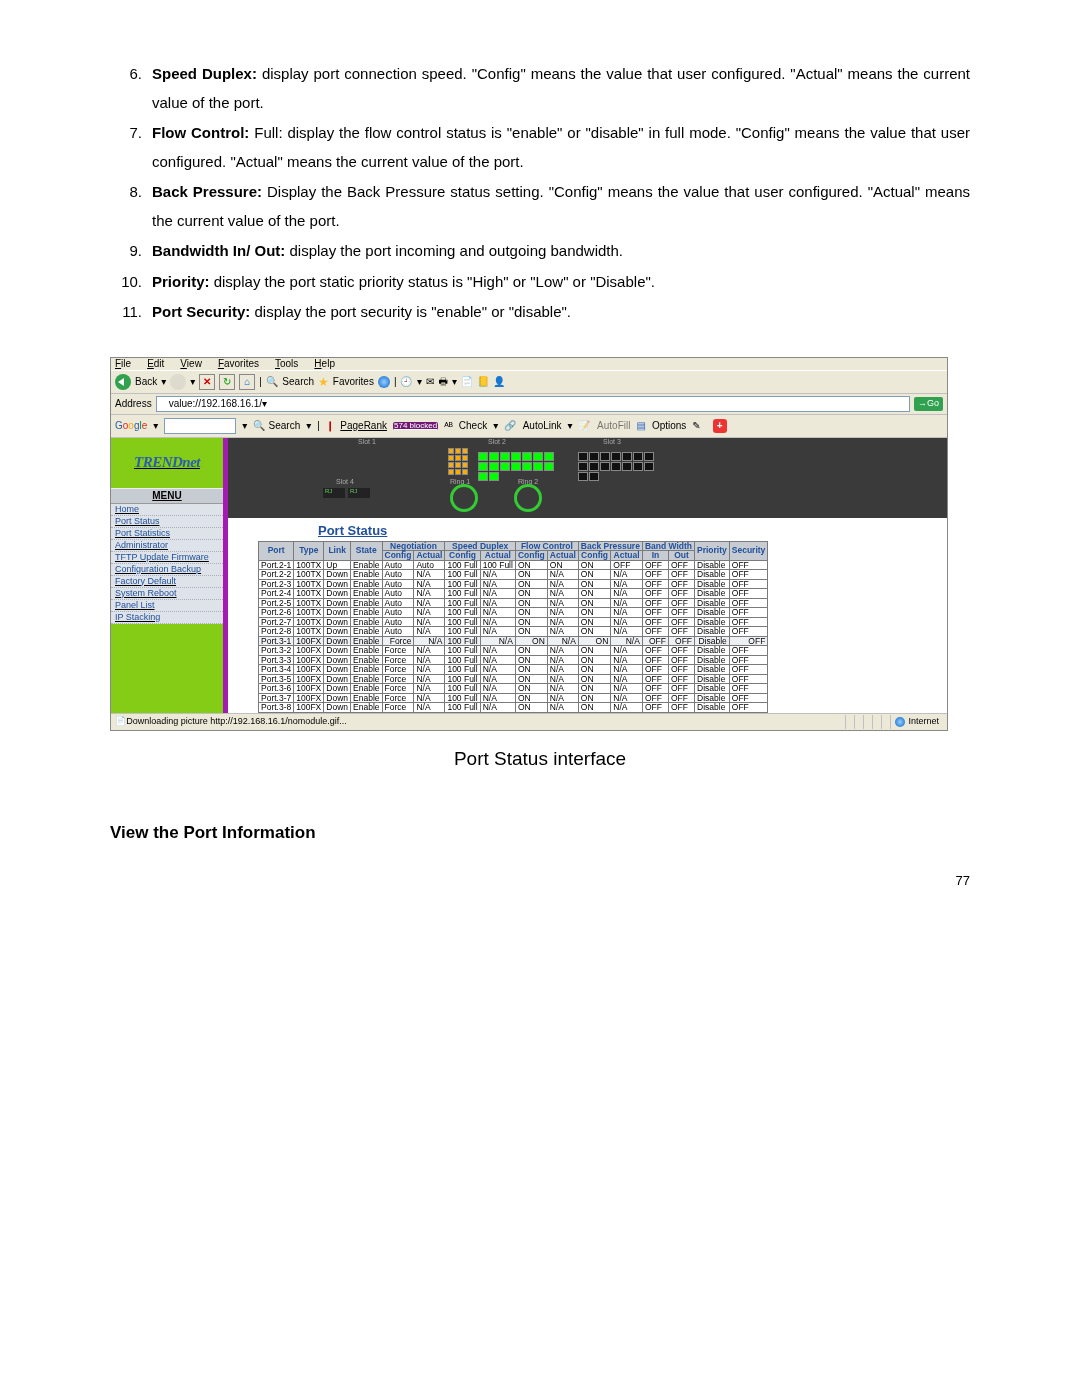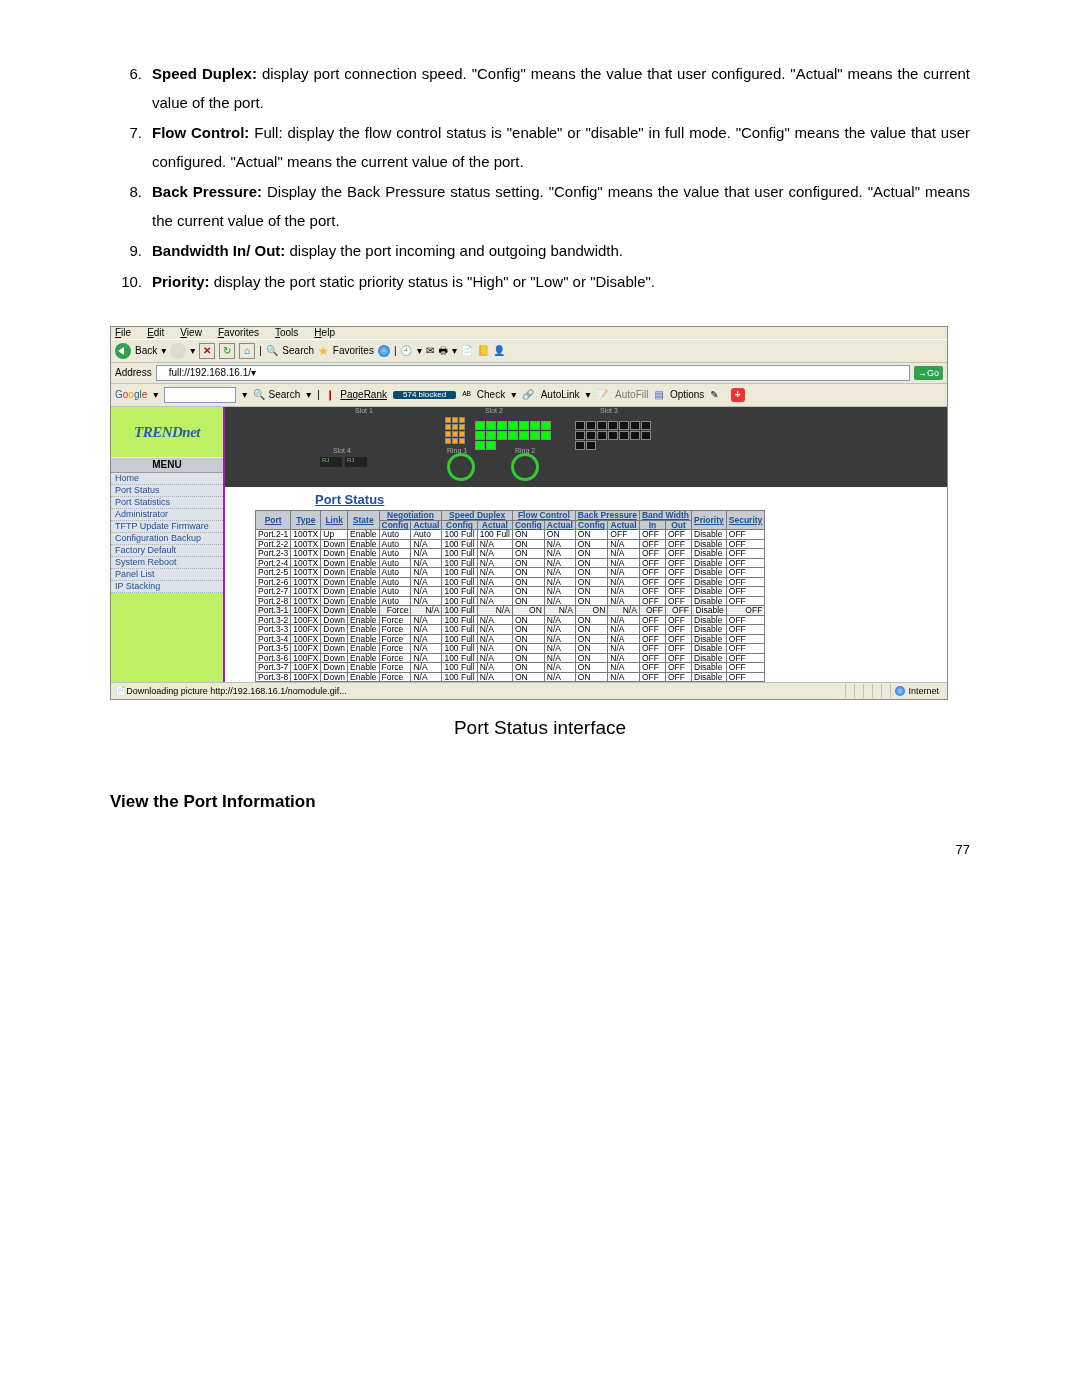--- a/index.html
+++ b/index.html
@@ -52,43 +52,43 @@
   .sq.h { color:#06c; }
   .star{ color:#fdbb2d; font-size:12px;}
   .gball{ width:12px;height:12px;border-radius:50%;background:radial-gradient(#9cf,#06c);}
   .addr { background:#ece9d8; padding:2px 4px; display:flex; align-items:center; gap:4px; border-bottom:1px solid #c0c0c0; height:16px; font-size:10px;}
   .addrbox { flex:1; background:#fff; border:1px solid #7f9db9; height:14px; display:flex; align-items:center; padding:0 2px; }
   .go { background:#2fa14f; color:#fff; padding:0 4px; height:14px; display:flex; align-items:center; border-radius:2px; font-size:9px;}
   .gtoolbar { background:#ece9d8; padding:2px 4px; display:flex; align-items:center; gap:6px; border-bottom:1px solid #c0c0c0; height:18px; font-size:10px;}
   .gbox { background:#fff; border:1px solid #7f9db9; height:14px; width:70px;}
   .glogo { font-weight:normal; }
   .glogo .b{color:#2a5db0;} .glogo .r{color:#d62d20;} .glogo .y{color:#ffa700;} .glogo .g{color:#008744;}
-  .blockbadge{background:#0c4a6e;color:#fff;padding:0 10px;font-size:8px;border-radius:2px;}
+  .blockbadge{background:#701a75;color:#fff;padding:0 1px;font-size:8px;border-radius:2px;text-decoration:underline;}
   .gplus{width:14px;height:14px;background:#e33;color:#fff;border-radius:3px;text-align:center;line-height:14px;font-weight:bold;}
   .page { display:flex; }
-  .sidebar { width:112px; background:#bef264; border-right:2px solid #a21caf; }
+  .sidebar { width:112px; background:#84cc16; border-right:5px solid #a21caf;text-decoration:underline; }
   .logo { height:50px; display:flex; align-items:center; justify-content:center; font-family: 'Times New Roman', serif; }
   .logo-txt{ color:#2a5db0; font-weight:bold; font-style:italic; font-size:15px; letter-spacing:-0.5px;}
   .menuhdr { background:#c6ccd2; text-align:center; font-weight:bold; padding:2px 0; font-size:10px; border-top:1px solid #eee; border-bottom:1px solid #999;}
   .mi { padding:1px 4px; color:#22509a; border-bottom:1px dotted #a8b0bb; font-size:9px; background:#dde3e9;}
   .main { flex:1; background:#fff;}
   .switchpanel { background:#3a3a3a; height:80px; position:relative;}
   .switchpanel .grp{position:absolute; top:14px; display:flex; flex-wrap:wrap; gap:1px; width:86px;}
   .switchpanel .grp .port{width:8px;height:7px;border:1px solid #888;background:#111;}
   .switchpanel .grp.green .port{background:#0f0;}
   .switchpanel .grp.amber{top:10px; width:20px;}
   .switchpanel .grp.amber .port{background:#fa0;height:4px;width:4px;}
   .switchpanel .ring{position:absolute;top:46px;width:22px;height:22px;border:3px solid #3c3;border-radius:50%;}
   .switchpanel .ring::before,.switchpanel .ring::after{content:"";position:absolute;border:3px solid transparent;}
   .switchpanel .lbl{position:absolute;top:0;color:#aaa;font-size:7px;}
   .switchpanel .mod{position:absolute;top:64px;width:18px;height:10px;background:#111;}
   .ps-title{ color:#22509a; font-weight:bold; font-size:13px; text-decoration:underline; padding:6px 0 4px 90px;}
   table.ps { border-collapse:collapse; margin:0 0 0 30px; font-size:8.5px;}
   table.ps th, table.ps td { border:1px solid #7a7a7a; padding:0 2px; white-space:nowrap; }
-  table.ps th { background:#c6ccd2; color:#22509a; font-weight:bold;text-decoration:underline; }
+  table.ps th { background:#c6ccd2; color:#22509a; font-weight:bold; }
   table.ps td { background:#fff; }
   table.ps tr.alt td { background:#eef1f4;text-align:right; }
   .statusbar { background:#ece9d8; border-top:1px solid #c0c0c0; display:flex; padding:1px 4px; height:14px; font-size:9px; align-items:center;}
   .statusbar .spacer{flex:1;}
   .statusbar .seg{border-left:1px solid #c0c0c0;padding:0 4px;height:100%;display:flex;align-items:center;}
   .inet{display:inline-block;width:10px;height:10px;border-radius:50%;background:radial-gradient(#9cf,#06c);margin-right:3px;}
   .caption { text-align:center; font-size:19px; margin: 6px 0 40px; }
   h2.section { font-size:17px; font-weight:bold; margin: 40px 0 20px 0; }
   .pagenum { text-align:right; font-size:13px; margin-top:16px;}
 </style>
@@ -108,20 +108,24 @@
       <div class="num">8.</div>
       <div class="txt"><span class="bold">Back Pressure:</span> Display the Back Pressure status setting. "Config" means the value that user configured. "Actual" means the current value of the port.</div>
     </div>
     <div class="item">
       <div class="num">9.</div>
       <div class="txt"><span class="bold">Bandwidth In/ Out:</span> display the port incoming and outgoing bandwidth.</div>
     </div>
     <div class="item">
       <div class="num">10.</div>
       <div class="txt"><span class="bold">Priority:</span> display the port static priority status is "High" or "Low" or "Disable".</div>
+    </div>
+    <div class="item">
+      <div class="num">11.</div>
+      <div class="txt"><span class="bold">Port Security:</span> display the port security is "enable" or "disable".</div>
     </div>
   </div>
 
 <div class="figure">
   <div class="menubar" id="menubar">
       <span><u>F</u>ile</span>
       <span><u>E</u>dit</span>
       <span><u>V</u>iew</span>
       <span><u>F</u>avorites</span>
       <span><u>T</u>ools</span>
@@ -149,21 +153,21 @@
     <span>🖶</span>
       <span>▾</span>
     <span style="color:#fdbb2d">📄</span>
     <span style="color:#c90">📒</span>
     <span style="color:#3c3">👤</span>
   </div>
   <div class="addr">
     <span>Address</span>
     <div class="addrbox">
       <span class="ticon" style="width:10px;height:10px"></span>
-      <span>full://192.168.16.1/</span>
+      <span>value://192.168.16.1/</span>
       <span class="spacer"></span>
         <span>▾</span>
     </div>
     <span class="go">→ <span>Go</span></span>
   </div>
   <div class="gtoolbar">
     <span class="glogo"><span class="b">G</span><span class="r">o</span><span class="y">o</span><span class="b">g</span><span class="g">l</span><span class="r">e</span></span>
       <span>▾</span>
     <span class="gbox"></span>
       <span>▾</span>

